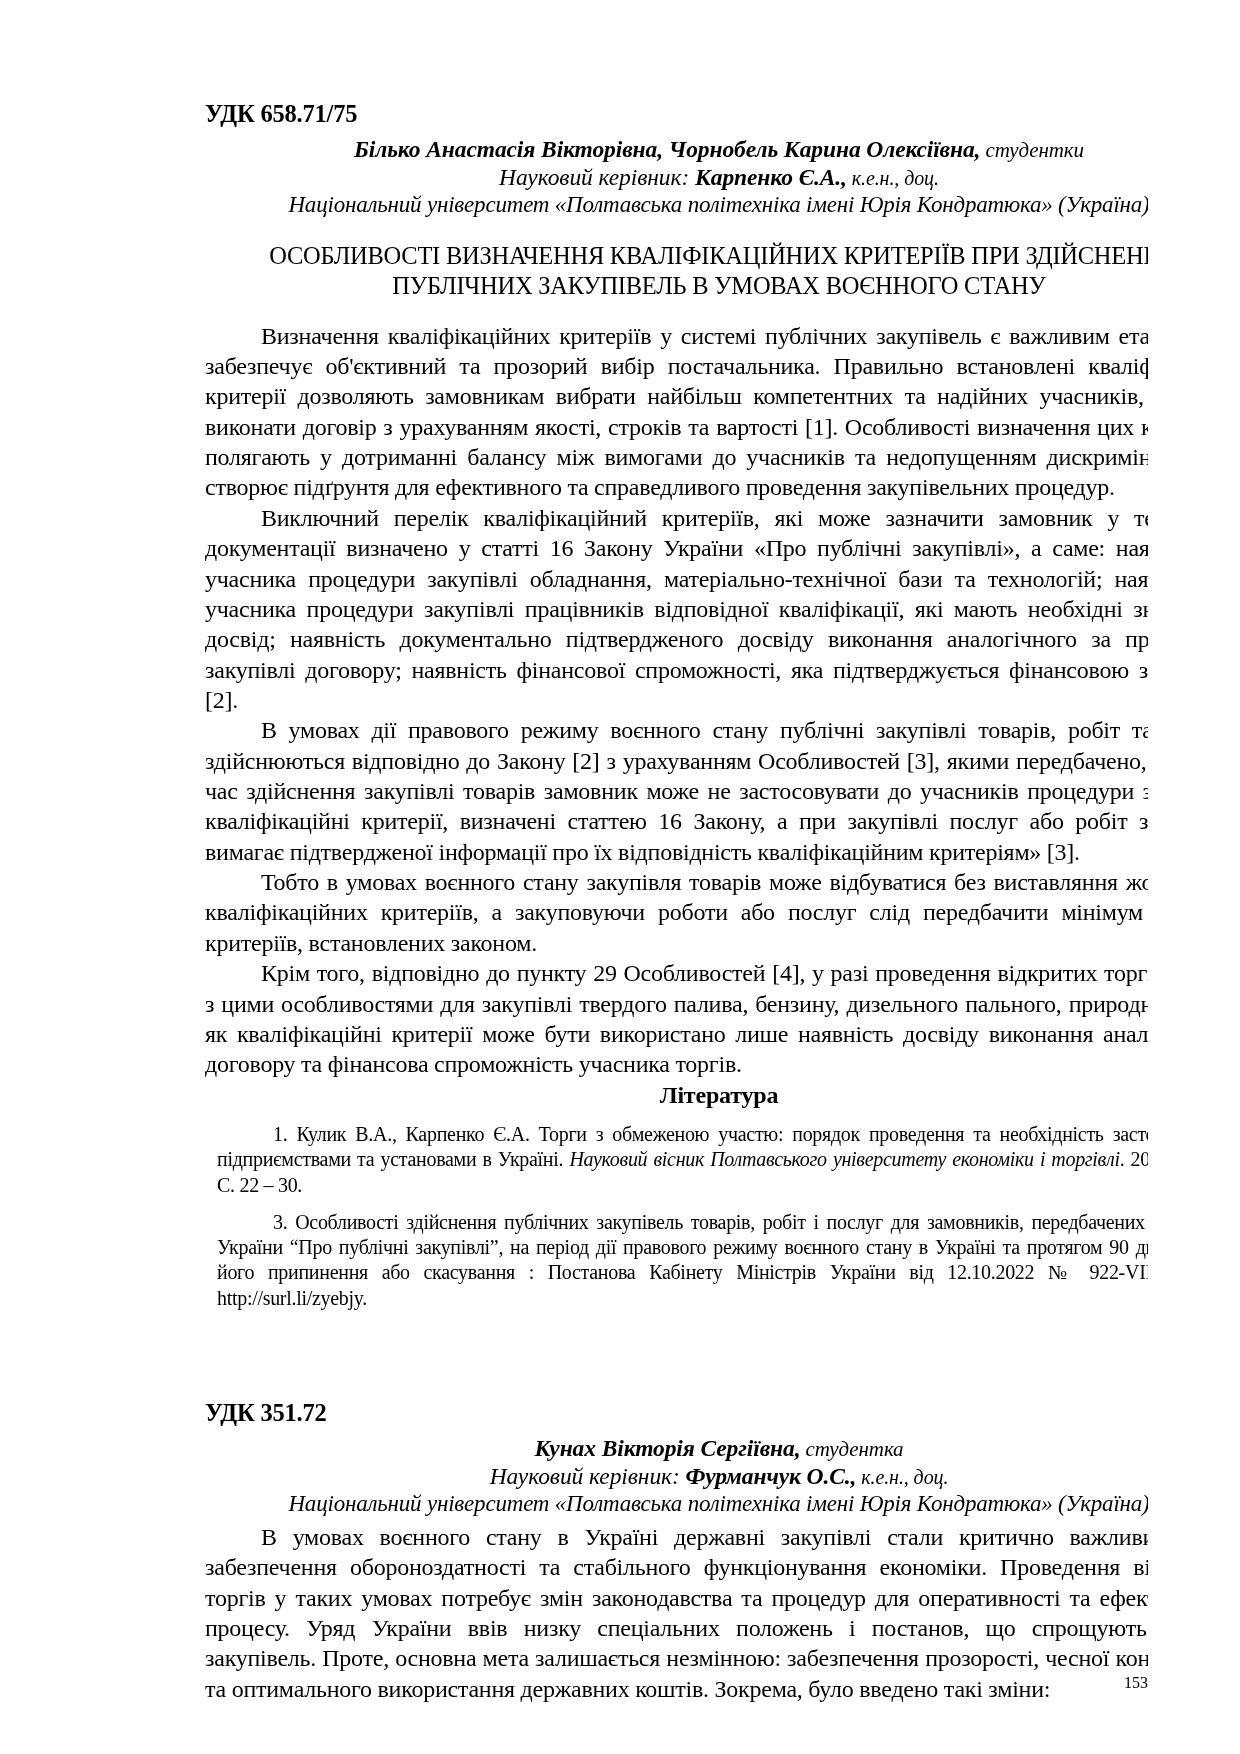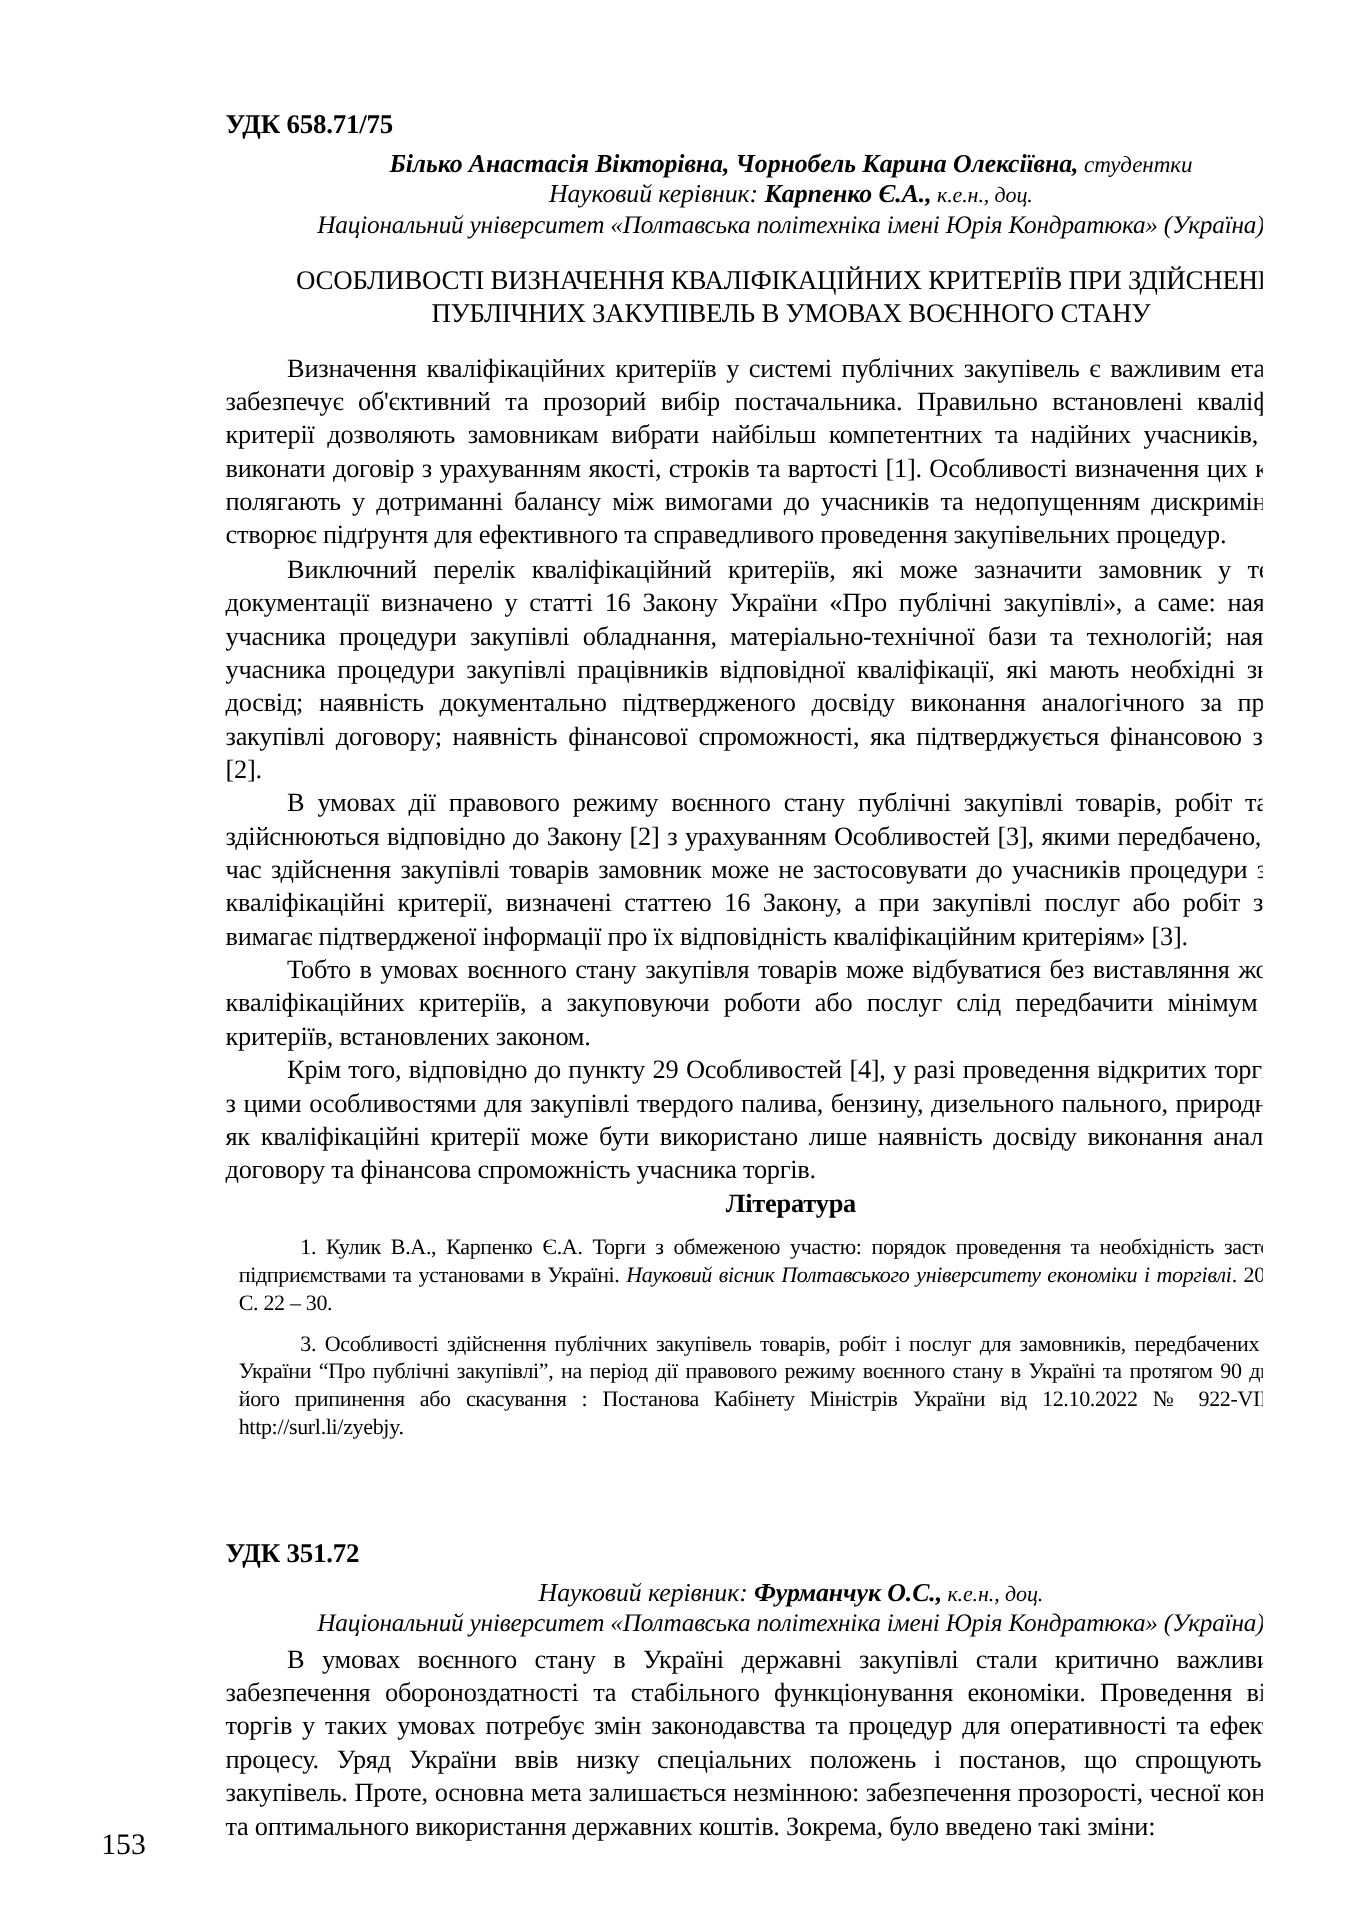--- a/index.html
+++ b/index.html
@@ -111,22 +111,22 @@
 
   .gap-articles {
     height: 76px;
   }
 
   .page-number {
     position: absolute;
     left: 0;
     right: 0;
     bottom: 62px;
-    text-align: left;
-    font-size: 27px;
+    text-align: right;
+    font-size: 16px;
     letter-spacing: 0px;
   }
 </style>
 </head>
 <body>
 
 <div class="page">
   <div class="content">
 
     <div>
@@ -151,20 +151,21 @@
       <p class="ref"><span>1. Кулик В.А., Карпенко Є.А. Торги з обмеженою участю: порядок проведення та необхідність застосування підприємствами та установами в Україні. </span><span class="it">Науковий вісник Полтавського університету економіки і торгівлі</span><span>. 2019. № 4. С. 22 – 30.</span></p>
       <p class="ref"><span>3. Особливості здійснення публічних закупівель товарів, робіт і послуг для замовників, передбачених Законом України “Про публічні закупівлі”, на період дії правового режиму воєнного стану в Україні та протягом 90 днів з дня його припинення або скасування : Постанова Кабінету Міністрів України від 12.10.2022 №  922-VIII. URL:  http://surl.li/zyebjy.</span></p>
     </div>
 
     <div class="gap-articles"></div>
 
     <div>
       <div class="udk">УДК 351.72</div>
 
       <div class="byline-block">
+        <div class="byline-line"><span class="nm">Кунах Вікторія Сергіївна,</span><span class="role"> студентка</span></div>
         <div class="byline-line"><span>Науковий керівник:</span> <span class="nm">Фурманчук О.С.,</span><span class="deg"> к.е.н., доц.</span></div>
         <div class="affil">Національний університет «Полтавська політехніка імені Юрія Кондратюка» (Україна)</div>
       </div>
 
 
       <p class="body">В умовах воєнного стану в Україні державні закупівлі стали критично важливими для забезпечення обороноздатності та стабільного функціонування економіки. Проведення відкритих торгів у таких умовах потребує змін законодавства та процедур для оперативності та ефективності процесу. Уряд України ввів низку спеціальних положень і постанов, що спрощують процес закупівель. Проте, основна мета залишається незмінною: забезпечення прозорості, чесної конкуренції та оптимального використання державних коштів. Зокрема, було введено такі зміни:</p>
 
     </div>
 
   </div>

